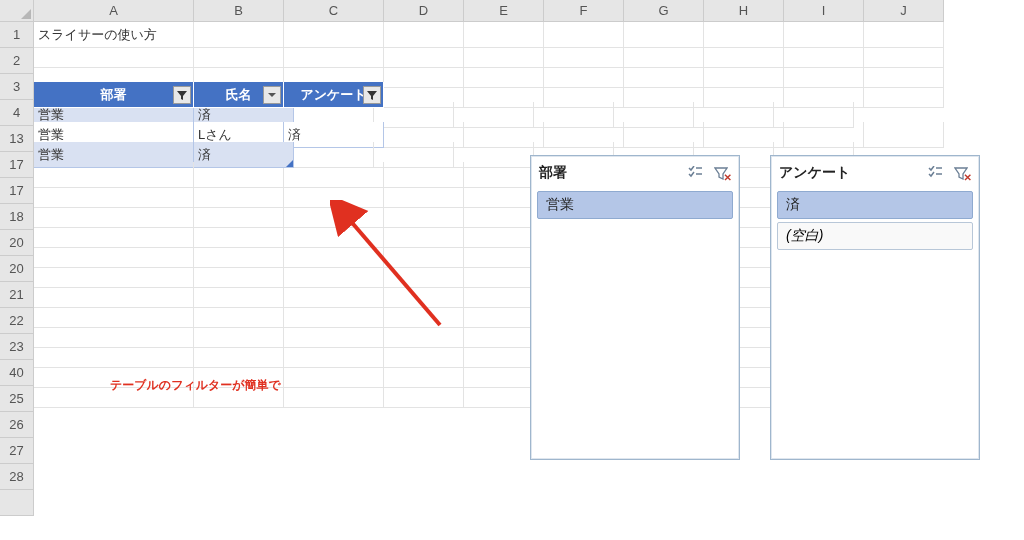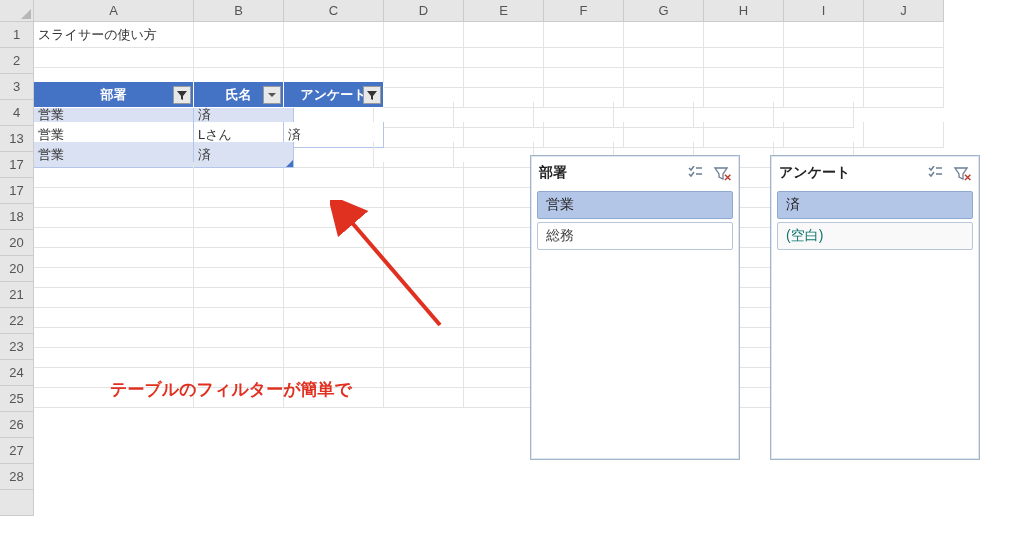--- a/index.html
+++ b/index.html
@@ -149,29 +149,30 @@
     background:#fff;
     font-size:14px;
     color:#444;
   }
   .slicer-item.selected{
     background:#B4C6E7;
     border-color:#8faad0;
     color:#222;
   }
   .slicer-item.dim{
-    color:#0f766e;
+    color:#000000;
     background:#f9f9f9;
+    font-style:italic;
   }
   
   .note{
     position:absolute;
     color:#e03020;
     font-weight:bold;
-    font-size:17px;
+    font-size:12px;
     line-height:1.6;
   }
   .arrow-svg{
     position:absolute;
     pointer-events:none;
   }
 </style>
 </head>
 <body>
 
@@ -196,21 +197,21 @@
   <div class="row-h">4</div>
   <div class="row-h">13</div>
   <div class="row-h">17</div>
   <div class="row-h">17</div>
   <div class="row-h">18</div>
   <div class="row-h">20</div>
   <div class="row-h">20</div>
   <div class="row-h">21</div>
   <div class="row-h">22</div>
   <div class="row-h">23</div>
-  <div class="row-h">24</div>
+  <div class="row-h">40</div>
   <div class="row-h">25</div>
   <div class="row-h">26</div>
   <div class="row-h">27</div>
   <div class="row-h">28</div>
   <div class="row-h"></div>
 </div>
 
 <div class="grid">
 
   <div class="row">
@@ -482,21 +483,20 @@
         </svg>
     </span>
     <span class="slicer-icon clear">
       <svg width="14" height="14" viewBox="0 0 14 14">
           <path d="M1 2h12L9 8v5L5 11V8z" fill="none" stroke="currentColor" stroke-width="1.3"></path>
         </svg>
       <span class="x">✕</span>
     </span>
   </div>
   <div class="slicer-item selected">営業</div>
-  <div class="slicer-item">総務</div>
 </div>
 
 <div class="slicer" style="left:770px; top:155px; width:210px; height:305px;">
   <div class="slicer-head">
     <span class="slicer-title">アンケート</span>
     <span class="slicer-icon">
       <svg width="16" height="14" viewBox="0 0 16 14">
           <path d="M2 2l2 2 3-4M2 8l2 2 3-4" stroke="currentColor" stroke-width="1.5" fill="none"></path>
           <line x1="9" y1="2" x2="15" y2="2" stroke="currentColor" stroke-width="1.5"></line>
           <line x1="9" y1="8" x2="15" y2="8" stroke="currentColor" stroke-width="1.5"></line>

